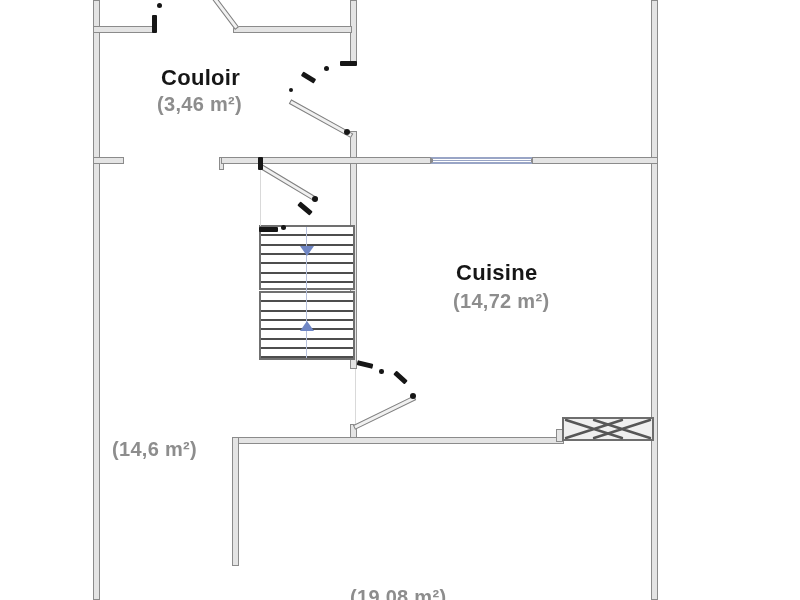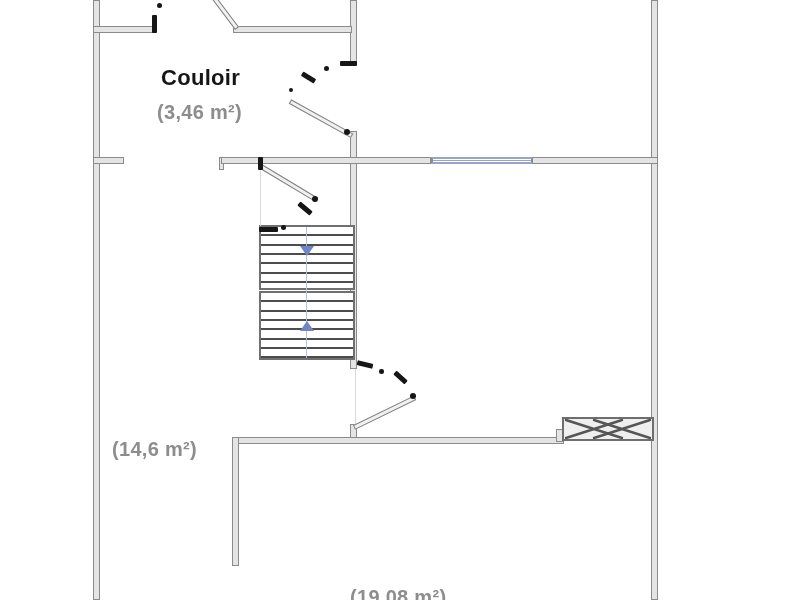--- a/index.html
+++ b/index.html
@@ -105,21 +105,23 @@
   <div class="mark dot" style="left:379px; top:369px; width:4.5px; height:4.5px;"></div>
   <div class="mark" style="left:393px; top:375px; width:15px; height:5px; transform:rotate(42deg);"></div>
   <div class="mark dot" style="left:410px; top:393px; width:6px; height:6px;"></div>
 
   <svg width="92" height="24" viewBox="0 0 92 24" style="position:absolute; left:562px; top:417px;">
     <rect x="1" y="1" width="90" height="22" fill="#efefef" stroke="#6e6e6e" stroke-width="2"></rect>
     <path d="M4 3 L60 21 M4 21 L60 3 M88 3 L32 21 M88 21 L32 3" stroke="#565656" stroke-width="2.4" fill="none" stroke-linecap="round"></path>
   </svg>
 
   <div class="name" style="left:161px; top:66px;text-align:right;">Couloir</div>
-  <div class="area" style="left:157px; top:93px;margin-top:8px;">(3,46 m²)</div>
+  <div class="area" style="left:157px; top:93px;">(3,46 m²)</div>
 
 
+  <div class="name" style="left:456px; top:261px;">Cuisine</div>
+  <div class="area" style="left:453px; top:290px;">(14,72 m²)</div>
 
   <div class="area" style="left:112px; top:438px;">(14,6 m²)</div>
 
   <div class="area" style="left:350px; top:586px;">(19,08 m²)</div>
 
 </div>
 
 </body></html>

